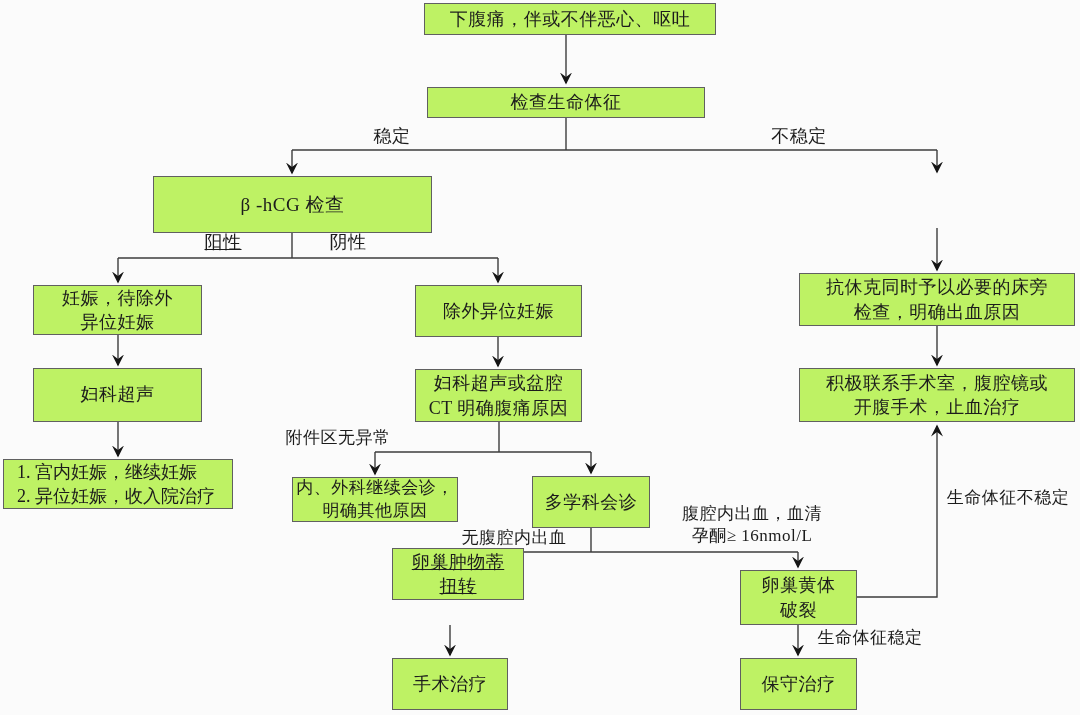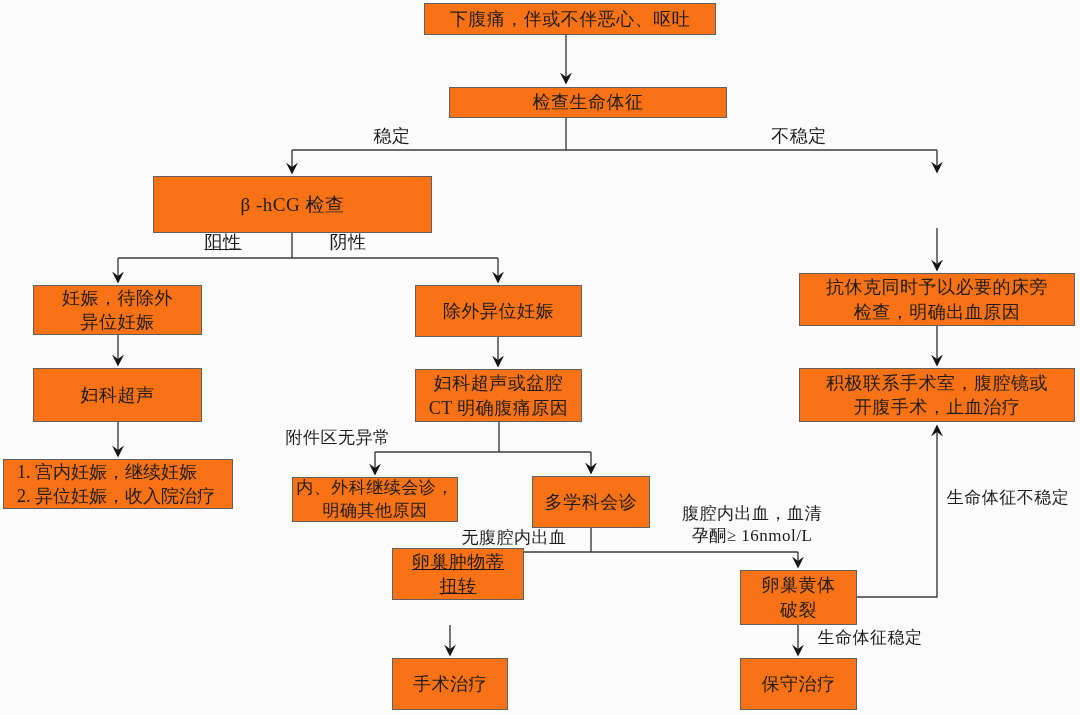--- a/index.html
+++ b/index.html
@@ -18,21 +18,21 @@
   }
   .wires {
     position: absolute;
     left: 0; top: 0;
     width: 1080px; height: 715px;
   }
   .node {
     position: absolute;
     box-sizing: border-box;
     border: 1.4px solid #606060;
-    background: #f97316;
+    background: #bef264;
     display: flex;
     align-items: center;
     justify-content: center;
     text-align: center;
     white-space: pre-line;
     font-size: 18px;
     line-height: 1.35;
     letter-spacing: 0.5px;
   }
   .node.align-left {
@@ -44,24 +44,24 @@
   .edge-label {
     position: absolute;
     text-align: center;
     white-space: pre-line;
     font-size: 18px;
     line-height: 1.3;
     letter-spacing: 0.5px;
   }
   
   #n-pain         { left: 424px; top: 3px;   width: 292px; height: 32px; }
-  #n-vitals       { left: 427px; top: 87px;  width: 278px; height: 31px; margin-left: 22px; }
+  #n-vitals       { left: 427px; top: 87px;  width: 278px; height: 31px; }
   #n-bhcg         { left: 153px; top: 176px; width: 279px; height: 57px; font-size: 19px; }
   #n-pregnancy    { left: 33px;  top: 285px; width: 169px; height: 50px; font-family: Liberation Serif, serif; }
-  #n-gynus        { left: 33px;  top: 368px; width: 169px; height: 54px; }
+  #n-gynus        { left: 33px;  top: 368px; width: 169px; height: 54px; font-family: Liberation Mono, monospace; }
   #n-usresults    { left: 3px;   top: 459px; width: 230px; height: 50px; }
   #n-exclude      { left: 415px; top: 285px; width: 167px; height: 52px; }
   #n-usct         { left: 415px; top: 369px; width: 167px; height: 53px; }
   #n-consult      { left: 292px; top: 477px; width: 166px; height: 45px; font-size: 17px; }
   #n-mass         { left: 532px; top: 476px; width: 118px; height: 52px; }
   #n-torsion      { left: 392px; top: 548px; width: 132px; height: 52px; text-decoration: underline; }
   #n-surgery      { left: 392px; top: 658px; width: 116px; height: 52px; }
   #n-luteum       { left: 740px; top: 570px; width: 117px; height: 55px; }
   #n-conservative { left: 740px; top: 658px; width: 117px; height: 52px; }
   #n-iv           { left: 799px; top: 175px; width: 276px; height: 53px; }

